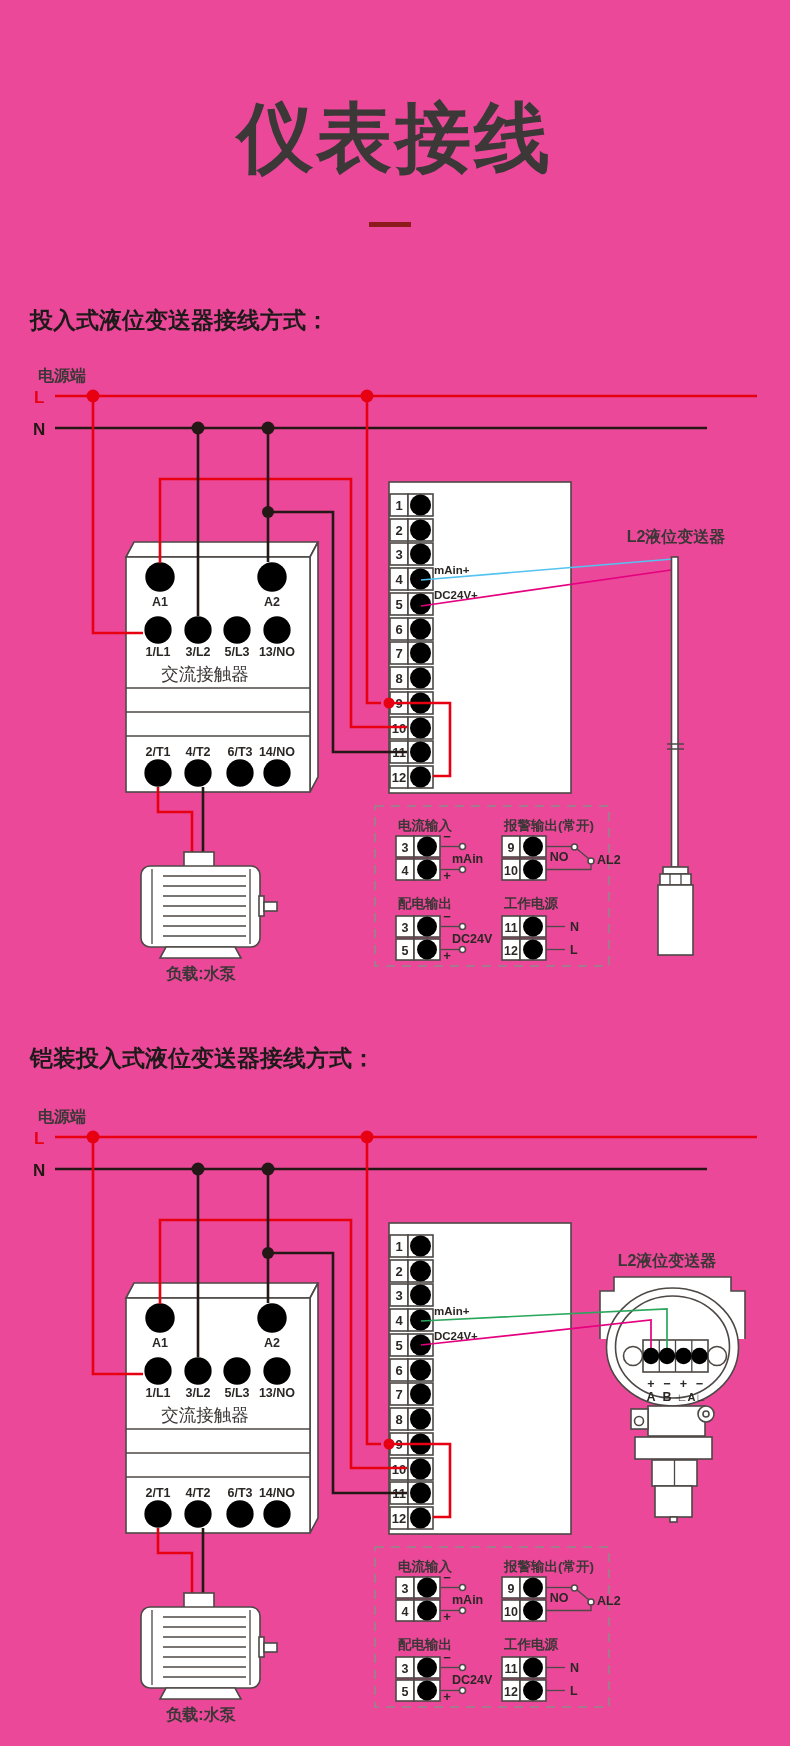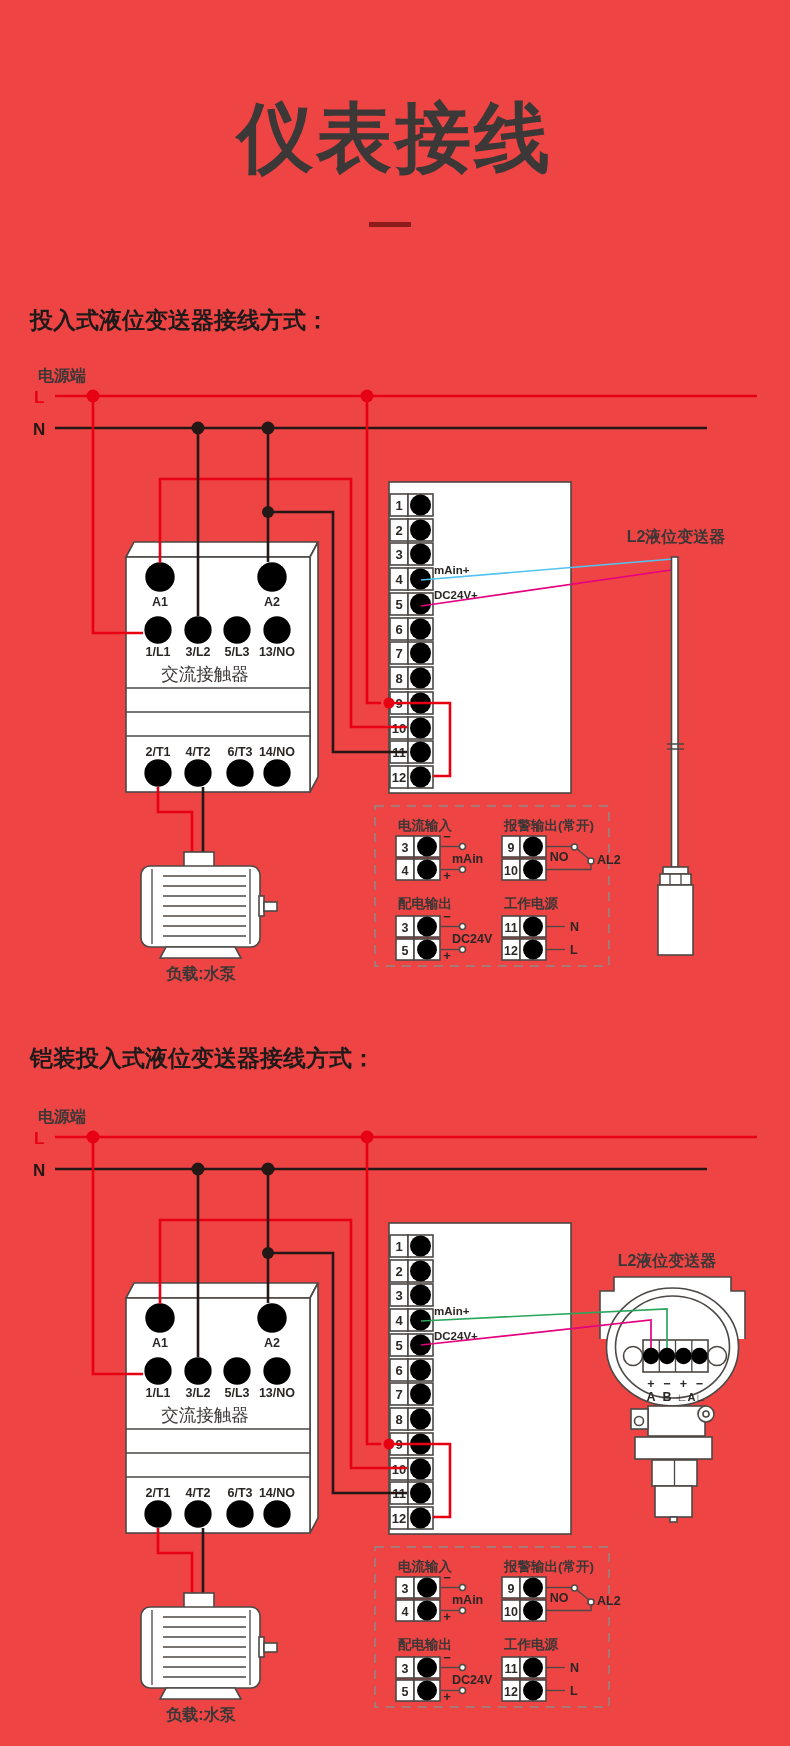--- a/index.html
+++ b/index.html
@@ -1,16 +1,16 @@
 <!DOCTYPE html>
 <html><head>
 <meta charset="utf-8">
 <style>
   html,body{margin:0;padding:0;background:#ffffff;}
-  #page{position:relative;width:790px;height:1746px;background:#ef4444;overflow:hidden;
+  #page{position:relative;width:790px;height:1746px;background:#ec4899;overflow:hidden;
         font-family:"Liberation Sans","DejaVu Sans",sans-serif;}
   .big-title{position:absolute;left:0;top:88px;width:790px;text-align:center;
              font-size:76px;font-weight:900;color:#3b3837;letter-spacing:3px;}
   .title-underline{position:absolute;left:369px;top:222px;width:42px;height:5px;background:#8e1b1b;}
   .sec-heading{position:absolute;left:30px;font-size:23px;font-weight:800;color:#1d1a19;}
   #h1{top:305px;} #h2{top:1043px;}
   svg{position:absolute;left:0;top:0;}
   svg text{font-family:"Liberation Sans","DejaVu Sans",sans-serif;fill:#2b2725;}
   .o{stroke:#4c4845;fill:none;stroke-width:1.6;}
   .of{stroke:#4c4845;fill:#ffffff;stroke-width:1.6;}

